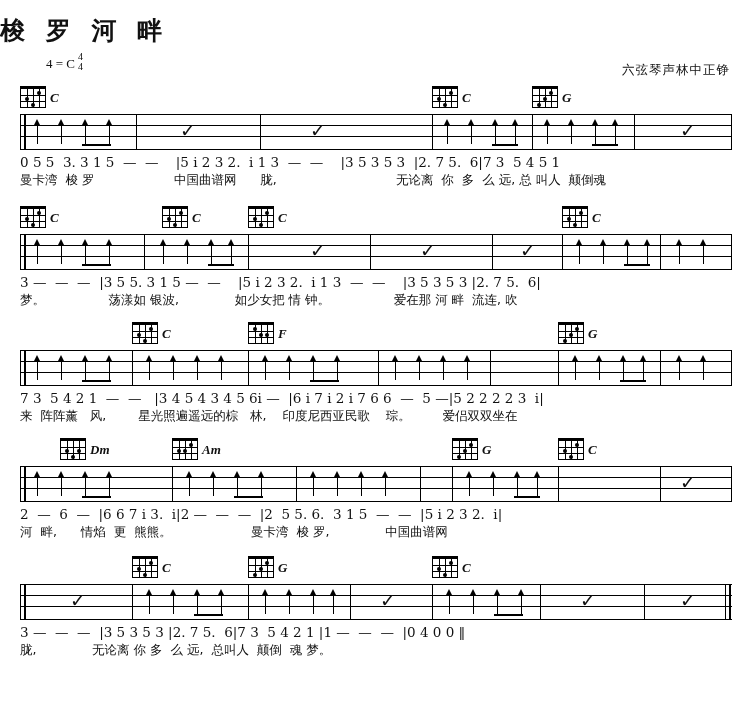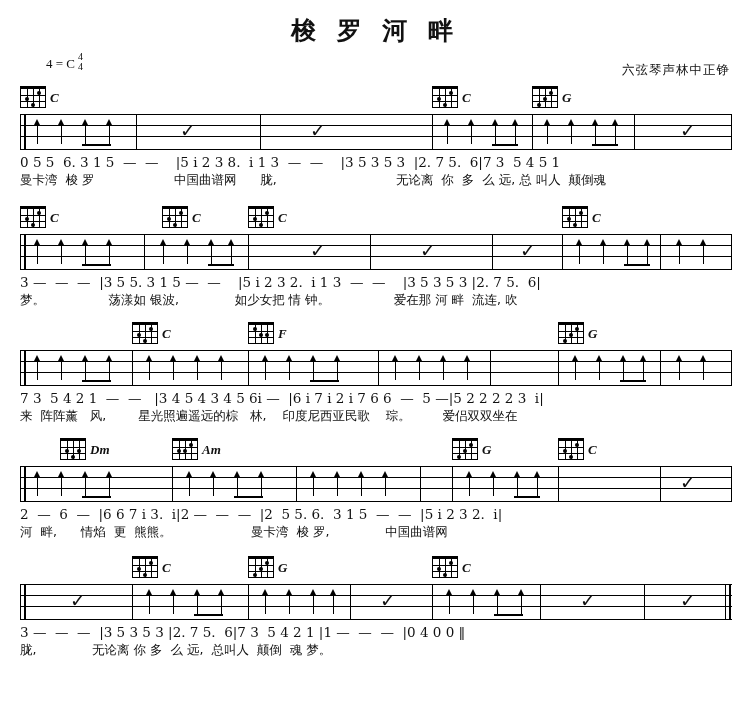--- a/index.html
+++ b/index.html
@@ -8,21 +8,20 @@
     background:#ffffff;
     font-family:"Liberation Sans", sans-serif;
     color:#111;
     position:relative;
     overflow:hidden;
   }
   .sheet{position:absolute;left:0;top:0;width:750px;height:720px;}
 
   .title{
     position:absolute;top:14px;left:0;width:750px;
-    text-align:center;
     font-family:"DejaVu Sans", sans-serif;
     font-size:25px;font-weight:bold;letter-spacing:6px;
   }
   .keysig{
     position:absolute;left:46px;top:52px;
     font-size:13px;font-family:"Liberation Serif", serif;
   }
   .keysig .frac{display:inline-block;vertical-align:-2px;line-height:0.95;font-size:10px;text-align:center;margin-left:3px;}
   .composer{
     position:absolute;right:20px;top:62px;
@@ -165,21 +164,21 @@
       <div class="arrowup" style="left:548px;top:4px;"></div>
         <div class="stem" style="left:551px;top:9px;height:20px;"></div>
       <div class="arrowup" style="left:572px;top:4px;"></div>
         <div class="stem" style="left:575px;top:9px;height:20px;"></div>
       <div class="arrowup" style="left:592px;top:4px;"></div>
         <div class="stem" style="left:595px;top:9px;height:20px;"></div>
       <div class="beam" style="left:572px;top:29px;width:26px;"></div>
       <div class="rep" style="left:660px;top:6px;">✓</div>
     </div>
 
-    <div class="numrow" style="top:62px;">0 5 5  6. 3 1 5  —  —    |5 i 2 3 8.  i 1 3  —  —    |3 5 3 5 3  |2. 7 5.  6|7 3  5 4 5 1</div>
+    <div class="numrow" style="top:62px;">0 5 5  3. 3 1 5  —  —    |5 i 2 3 2.  i 1 3  —  —    |3 5 3 5 3  |2. 7 5.  6|7 3  5 4 5 1</div>
     <div class="lyrrow" style="top:80px;">曼卡湾  梭 罗                    中国曲谱网      胧,                              无论离  你  多  么 远, 总 叫人  颠倒魂</div>
   </div>
 
   <div class="system" style="top:212px;">
     <div class="chordbox" style="left:0px;top:-6px;">
       <div class="grid">
         <div class="v" style="left:6px;"></div>
           <div class="v" style="left:12px;"></div>
           <div class="v" style="left:18px;"></div>
         <div class="h" style="top:6px;"></div>

